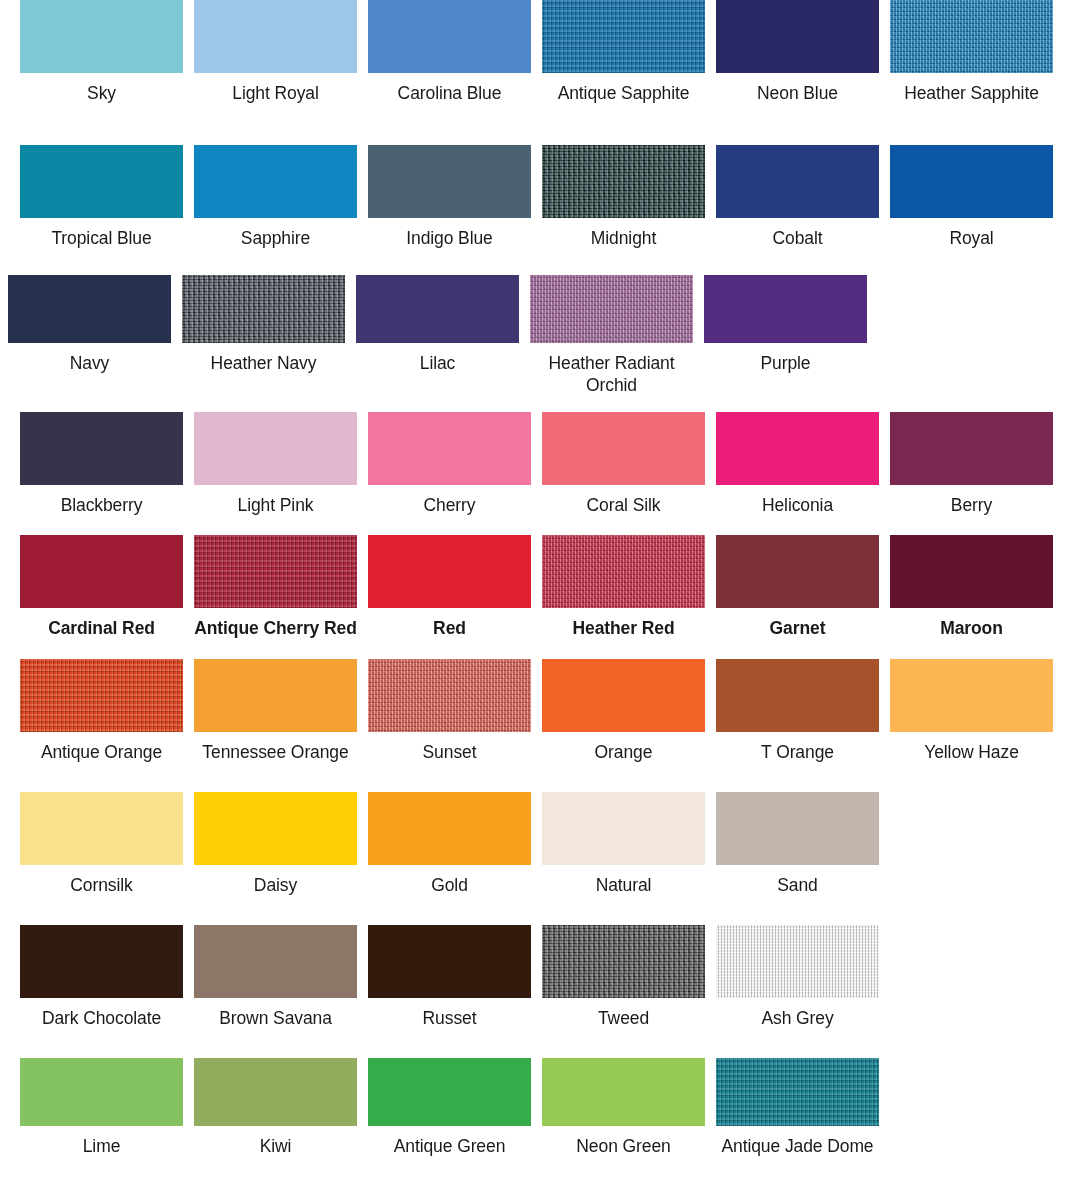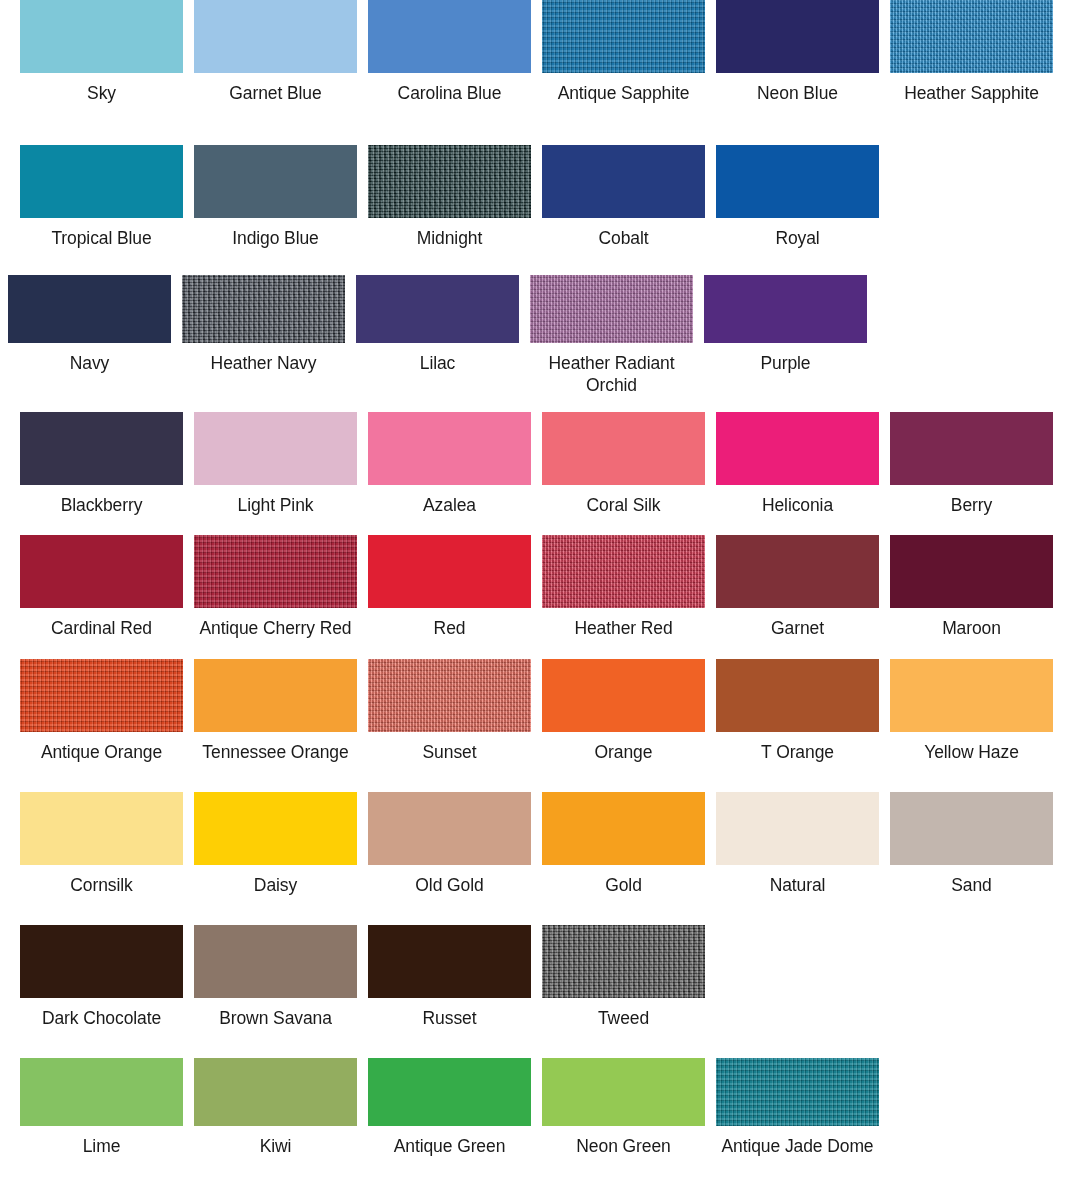--- a/index.html
+++ b/index.html
@@ -28,21 +28,21 @@
     column-gap: 11px;
     padding: 0 20px;
     box-sizing: border-box;
   }
 
   
   .row-0 { height: 145px; }
   .row-1 { height: 130px; }
   .row-2 { height: 137px; padding-left: 8px; }
   .row-3 { height: 123px; }
-  .row-4 { height: 124px; }
+  .row-4 { height: 124px; font-weight: bold; }
   .row-5 { height: 133px; }
   .row-6 { height: 133px; }
   .row-7 { height: 133px; }
   .row-8 { height: 134px; }
 
   .cell {
     display: flex;
     flex-direction: column;
   }
 
@@ -147,21 +147,21 @@
 <body>
 
 <div class="chart">
     <div class="row row-0">
       <div class="cell">
         <div class="swatch" style="background-color: rgb(127, 200, 216);"></div>
         <div class="swatch-label">Sky</div>
       </div>
       <div class="cell">
         <div class="swatch" style="background-color: rgb(157, 198, 232);"></div>
-        <div class="swatch-label">Garnet Blue</div>
+        <div class="swatch-label">Light Royal</div>
       </div>
       <div class="cell">
         <div class="swatch" style="background-color: rgb(80, 135, 202);"></div>
         <div class="swatch-label">Carolina Blue</div>
       </div>
       <div class="cell">
         <div class="swatch" style="background-color: rgb(18, 115, 171);">
           <span class="tex tex-knit"></span>
         </div>
         <div class="swatch-label">Antique Sapphite</div>
@@ -176,20 +176,24 @@
         </div>
         <div class="swatch-label">Heather Sapphite</div>
       </div>
     </div>
     <div class="row row-1">
       <div class="cell">
         <div class="swatch" style="background-color: rgb(11, 135, 163);"></div>
         <div class="swatch-label">Tropical Blue</div>
       </div>
       <div class="cell">
+        <div class="swatch" style="background-color: rgb(14, 135, 193);"></div>
+        <div class="swatch-label">Sapphire</div>
+      </div>
+      <div class="cell">
         <div class="swatch" style="background-color: rgb(75, 98, 114);"></div>
         <div class="swatch-label">Indigo Blue</div>
       </div>
       <div class="cell">
         <div class="swatch" style="background-color: rgb(17, 48, 50);">
           <span class="tex tex-coarse"></span>
         </div>
         <div class="swatch-label">Midnight</div>
       </div>
       <div class="cell">
@@ -231,21 +235,21 @@
       <div class="cell">
         <div class="swatch" style="background-color: rgb(54, 51, 75);"></div>
         <div class="swatch-label">Blackberry</div>
       </div>
       <div class="cell">
         <div class="swatch" style="background-color: rgb(223, 184, 205);"></div>
         <div class="swatch-label">Light Pink</div>
       </div>
       <div class="cell">
         <div class="swatch" style="background-color: rgb(242, 117, 159);"></div>
-        <div class="swatch-label">Azalea</div>
+        <div class="swatch-label">Cherry</div>
       </div>
       <div class="cell">
         <div class="swatch" style="background-color: rgb(240, 107, 119);"></div>
         <div class="swatch-label">Coral Silk</div>
       </div>
       <div class="cell">
         <div class="swatch" style="background-color: rgb(236, 30, 121);"></div>
         <div class="swatch-label">Heliconia</div>
       </div>
       <div class="cell">
@@ -316,24 +320,20 @@
     <div class="row row-6">
       <div class="cell">
         <div class="swatch" style="background-color: rgb(251, 225, 140);"></div>
         <div class="swatch-label">Cornsilk</div>
       </div>
       <div class="cell">
         <div class="swatch" style="background-color: rgb(254, 207, 4);"></div>
         <div class="swatch-label">Daisy</div>
       </div>
       <div class="cell">
-        <div class="swatch" style="background-color: rgb(205, 160, 136);"></div>
-        <div class="swatch-label">Old Gold</div>
-      </div>
-      <div class="cell">
         <div class="swatch" style="background-color: rgb(246, 160, 29);"></div>
         <div class="swatch-label">Gold</div>
       </div>
       <div class="cell">
         <div class="swatch" style="background-color: rgb(242, 231, 218);"></div>
         <div class="swatch-label">Natural</div>
       </div>
       <div class="cell">
         <div class="swatch" style="background-color: rgb(194, 182, 174);"></div>
         <div class="swatch-label">Sand</div>
@@ -351,20 +351,26 @@
       <div class="cell">
         <div class="swatch" style="background-color: rgb(51, 26, 13);"></div>
         <div class="swatch-label">Russet</div>
       </div>
       <div class="cell">
         <div class="swatch" style="background-color: rgb(73, 73, 73);">
           <span class="tex tex-coarse"></span>
         </div>
         <div class="swatch-label">Tweed</div>
       </div>
+      <div class="cell">
+        <div class="swatch" style="background-color: rgb(240, 240, 240);">
+          <span class="tex tex-light"></span>
+        </div>
+        <div class="swatch-label">Ash Grey</div>
+      </div>
     </div>
     <div class="row row-8">
       <div class="cell">
         <div class="swatch" style="background-color: rgb(133, 194, 98);"></div>
         <div class="swatch-label">Lime</div>
       </div>
       <div class="cell">
         <div class="swatch" style="background-color: rgb(147, 173, 95);"></div>
         <div class="swatch-label">Kiwi</div>
       </div>

